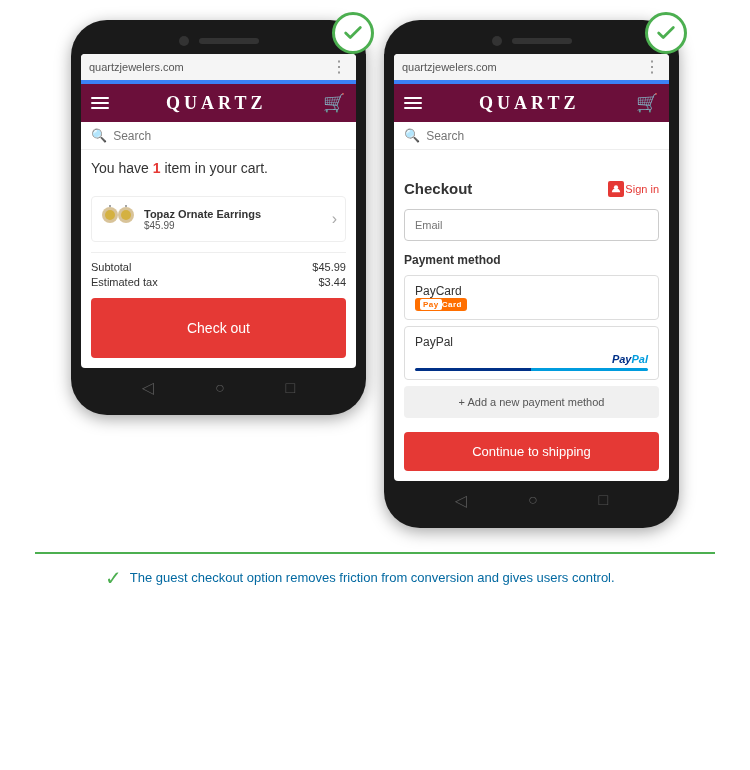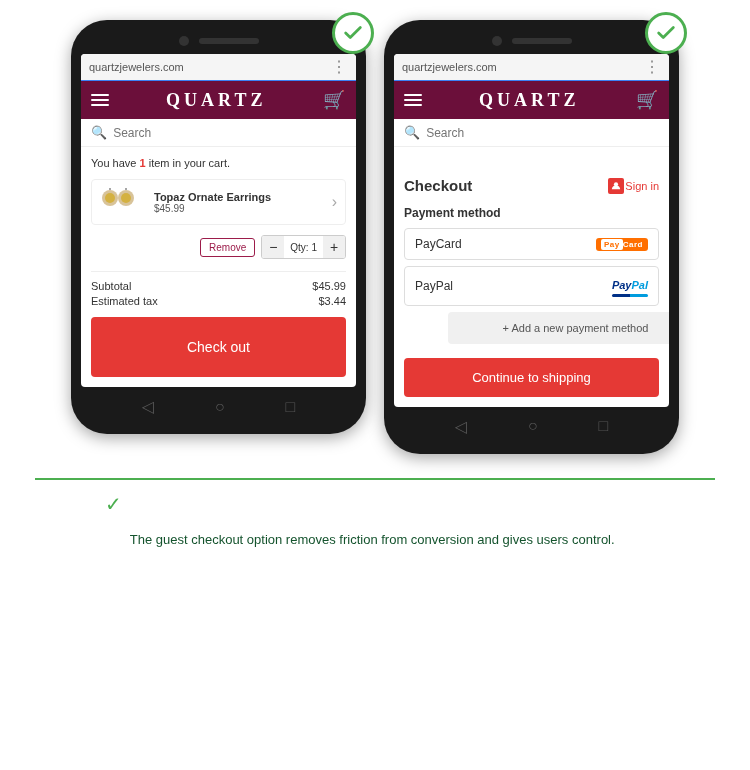--- a/index.html
+++ b/index.html
@@ -81,21 +81,21 @@
       border-radius: 4px;
       overflow: hidden;
     }
 
     .browser-bar {
       background: #f5f5f5;
       padding: 5px 8px;
       display: flex;
       align-items: center;
       justify-content: space-between;
-      border-bottom: 1px solid #3b82f6;
+      border-bottom: 4px solid #3b82f6;
     }
     .browser-url {
       font-size: 11px;
       color: #555;
       flex: 1;
     }
     .browser-dots {
       font-size: 16px;
       color: #888;
       letter-spacing: 1px;
@@ -152,40 +152,40 @@
     .search-icon-small {
       color: #aaa;
       font-size: 13px;
     }
 
     
     .cart-content {
       padding: 10px;
     }
     .cart-notice {
-      font-size: 11px;
-      color: #333;
-      margin-bottom: 10px;
+      font-size: 14px;
+      color: #333;
+      margin-bottom: 20px;
     }
     .cart-notice strong {
       color: #e53935;
     }
     .cart-item {
       display: flex;
       align-items: center;
       justify-content: space-between;
       border: 1px solid #eee;
       border-radius: 4px;
       padding: 8px;
       margin-bottom: 10px;
     }
     .cart-item-left {
       display: flex;
       align-items: center;
-      gap: 18px;
+      gap: 8px;
     }
     .earring-img {
       width: 36px;
       height: 28px;
       display: flex;
       align-items: center;
       justify-content: center;
     }
     .cart-item-info { }
     .cart-item-name {
@@ -337,46 +337,45 @@
     .payment-label {
       font-size: 12px;
       font-weight: bold;
       color: #333;
       margin-bottom: 8px;
     }
 
     .payment-option {
       display: flex;
       justify-content: space-between;
-      align-items: center;
       border: 1px solid #ddd;
       border-radius: 4px;
       padding: 8px 10px;
       margin-bottom: 6px;
+      flex-direction: column;
     }
     .payment-name {
       font-size: 12px;
       color: #333;
     }
     .paycard-logo {
       display: flex;
       align-items: center;
     }
 
     .add-payment-btn {
       width: 100%;
       background: #f0f0f0;
       border: none;
       border-radius: 4px;
       padding: 10px;
       font-size: 11px;
       color: #555;
       cursor: pointer;
       margin-bottom: 14px;
-      margin-left: 44px;
     }
 
     .continue-btn {
       background: #e53935;
       color: #fff;
       border: none;
       width: 100%;
       padding: 12px;
       font-size: 13px;
       border-radius: 4px;
@@ -429,23 +428,22 @@
       padding: 0 10px;
     }
     .footnote-check {
       color: #4caf50;
       font-size: 20px;
       margin-top: -2px;
       flex-shrink: 0;
     }
     .footnote-text {
       font-size: 13px;
-      color: #14532d;
+      color: #0369a1;
       line-height: 1.5;
-      margin-top: 36px;
     }
 
     .divider-line {
       width: 100%;
       height: 2px;
       background: #4caf50;
       margin-bottom: 14px;
     }
   </style>
 </head>
@@ -503,28 +501,20 @@
                   <line x1="26" y1="2" x2="26" y2="0" stroke="#888" stroke-width="1.5"></line>
                 </svg>
               </div>
               <div class="cart-item-info">
                 <div class="cart-item-name">Topaz Ornate Earrings</div>
                 <div class="cart-item-price">$45.99</div>
               </div>
             </div>
             <span class="cart-item-right">›</span>
           </div>
-          <div class="cart-qty-row">
-            <button class="remove-btn">Remove</button>
-            <div class="qty-control">
-              <button class="qty-btn">−</button>
-              <span class="qty-value">Qty: 1</span>
-              <button class="qty-btn">+</button>
-            </div>
-          </div>
           <div class="cart-totals">
             <div class="total-row">
               <span>Subtotal</span>
               <span>$45.99</span>
             </div>
             <div class="total-row">
               <span>Estimated tax</span>
               <span>$3.44</span>
             </div>
           </div>
@@ -578,20 +568,21 @@
             <button class="signin-btn">
               <div class="signin-icon">
                 <svg viewBox="0 0 12 12" fill="white">
                   <circle cx="6" cy="4" r="2.5"></circle>
                   <path d="M1 10c0-2.8 2.2-5 5-5s5 2.2 5 5"></path>
                 </svg>
               </div>
               <span>Sign in</span>
             </button>
           </div>
+          <input class="email-input-box" type="email" placeholder="Email" style="">
           <div class="payment-label">Payment method</div>
           
           <div class="payment-option">
             <span class="payment-name">PayCard</span>
             <div class="paycard-logo">
               <span class="paycard-badge">
                 <span style="color:#ff6f00;background:#fff;padding:1px 3px;border-radius:2px;font-size:8px;font-weight:bold;">Pay</span><span style="color:#fff;font-size:8px;font-weight:bold;">Card</span>
               </span>
             </div>
           </div>

